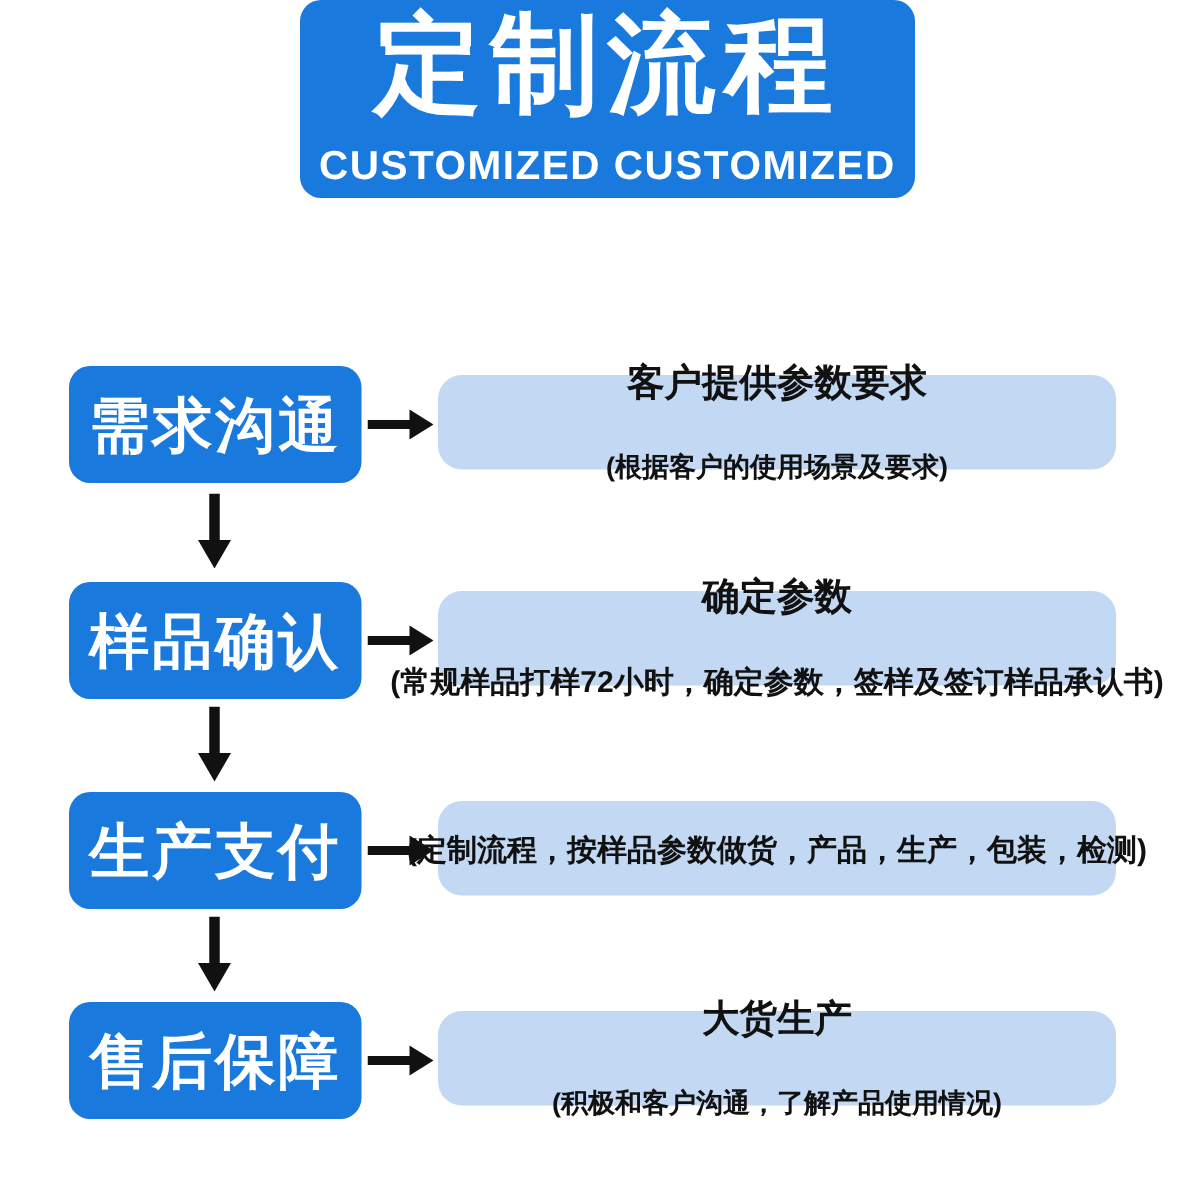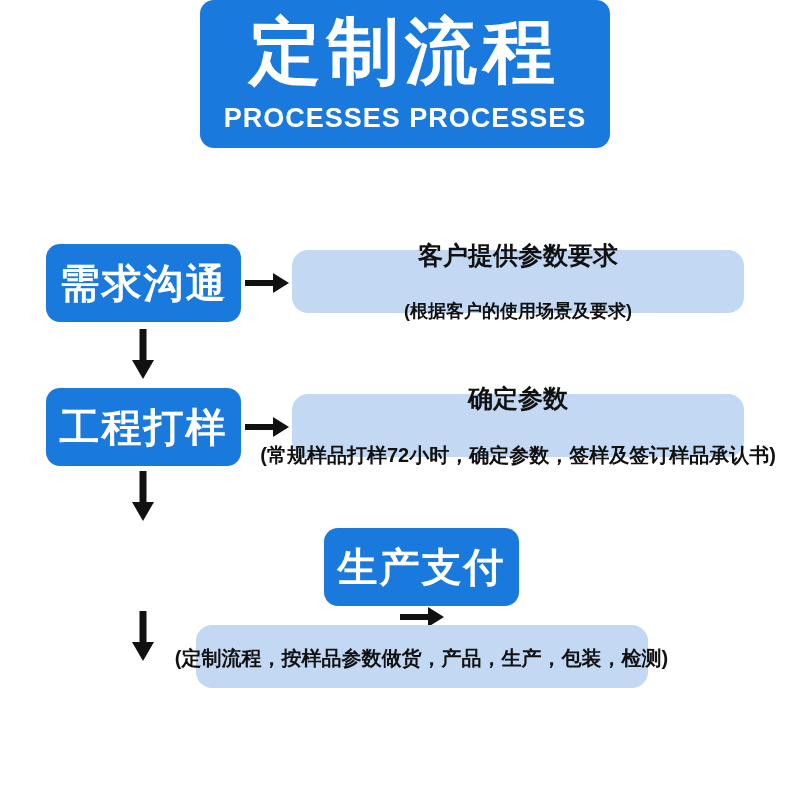--- a/index.html
+++ b/index.html
@@ -17,21 +17,21 @@
     height: 800px;
     background: #ffffff;
     overflow: hidden;
     font-family: "Liberation Sans", "DejaVu Sans", sans-serif;
   }
 
   
   .header {
     position: absolute;
     left: 200px; top: 0;
-    width: 410px; height: 148px;
+    width: 410px; height: 132px;
     background: var(--primary);
     border-radius: 14px;
     display: flex; flex-direction: column;
     align-items: center; justify-content: center;
     color: var(--text-white);
     text-align: center;
   }
   .header-title {
     font-size: 72px;
     font-weight: 900;
@@ -51,21 +51,21 @@
   .row {
     position: absolute;
     left: 46px;
     width: 751px;
     height: 78px;
     display: flex;
     align-items: center;
   }
   .row.r1 { top: 244px; }
   .row.r2 { top: 388px; }
-  .row.r3 { top: 528px; flex-direction: column; }
+  .row.r3 { top: 528px; }
   .row.r4 { top: 668px; }
 
   .step {
     flex: none;
     width: 195px; height: 78px;
     background: var(--primary);
     border-radius: 14px;
     color: var(--text-white);
     font-size: 40px;
     font-weight: 700;
@@ -119,21 +119,21 @@
   .varrow.v2 { top: 471px; }
   .varrow.v3 { top: 611px; }
 </style>
 </head>
 <body>
 
 <div id="canvas">
 
   <div class="header">
     <div class="header-title">定制流程</div>
-    <div class="header-subtitle">PROCESSES PROCESSES</div>
+    <div class="header-subtitle">CUSTOMIZED CUSTOMIZED</div>
   </div>
 
   <div class="row r1">
     <div class="step">需求沟通</div>
     <div class="harrow">
       <svg width="44" height="22" viewBox="0 0 44 22">
           <line x1="0" y1="11" x2="30" y2="11" stroke="currentColor" stroke-width="6"></line>
           <polygon points="28,1 44,11 28,21" fill="currentColor"></polygon>
         </svg>
     </div>
@@ -144,21 +144,21 @@
   </div>
 
   <div class="varrow v1">
     <svg width="24" height="50" viewBox="0 0 24 50">
         <line x1="12" y1="0" x2="12" y2="33" stroke="currentColor" stroke-width="7"></line>
         <polygon points="1,31 23,31 12,50" fill="currentColor"></polygon>
       </svg>
   </div>
 
   <div class="row r2">
-    <div class="step">工程打样</div>
+    <div class="step">样品确认</div>
     <div class="harrow">
       <svg width="44" height="22" viewBox="0 0 44 22">
           <line x1="0" y1="11" x2="30" y2="11" stroke="currentColor" stroke-width="6"></line>
           <polygon points="28,1 44,11 28,21" fill="currentColor"></polygon>
         </svg>
     </div>
     <div class="info">
       <div class="info-title">确定参数</div>
       <div class="info-note">(常规样品打样72小时，确定参数，签样及签订样品承认书)</div>
     </div>
@@ -184,14 +184,27 @@
     </div>
   </div>
 
   <div class="varrow v3">
     <svg width="24" height="50" viewBox="0 0 24 50">
         <line x1="12" y1="0" x2="12" y2="33" stroke="currentColor" stroke-width="7"></line>
         <polygon points="1,31 23,31 12,50" fill="currentColor"></polygon>
       </svg>
   </div>
 
+  <div class="row r4">
+    <div class="step">售后保障</div>
+    <div class="harrow">
+      <svg width="44" height="22" viewBox="0 0 44 22">
+          <line x1="0" y1="11" x2="30" y2="11" stroke="currentColor" stroke-width="6"></line>
+          <polygon points="28,1 44,11 28,21" fill="currentColor"></polygon>
+        </svg>
+    </div>
+    <div class="info">
+      <div class="info-title">大货生产</div>
+      <div class="info-note">(积极和客户沟通，了解产品使用情况)</div>
+    </div>
+  </div>
 
 </div>
 
 </body></html>

